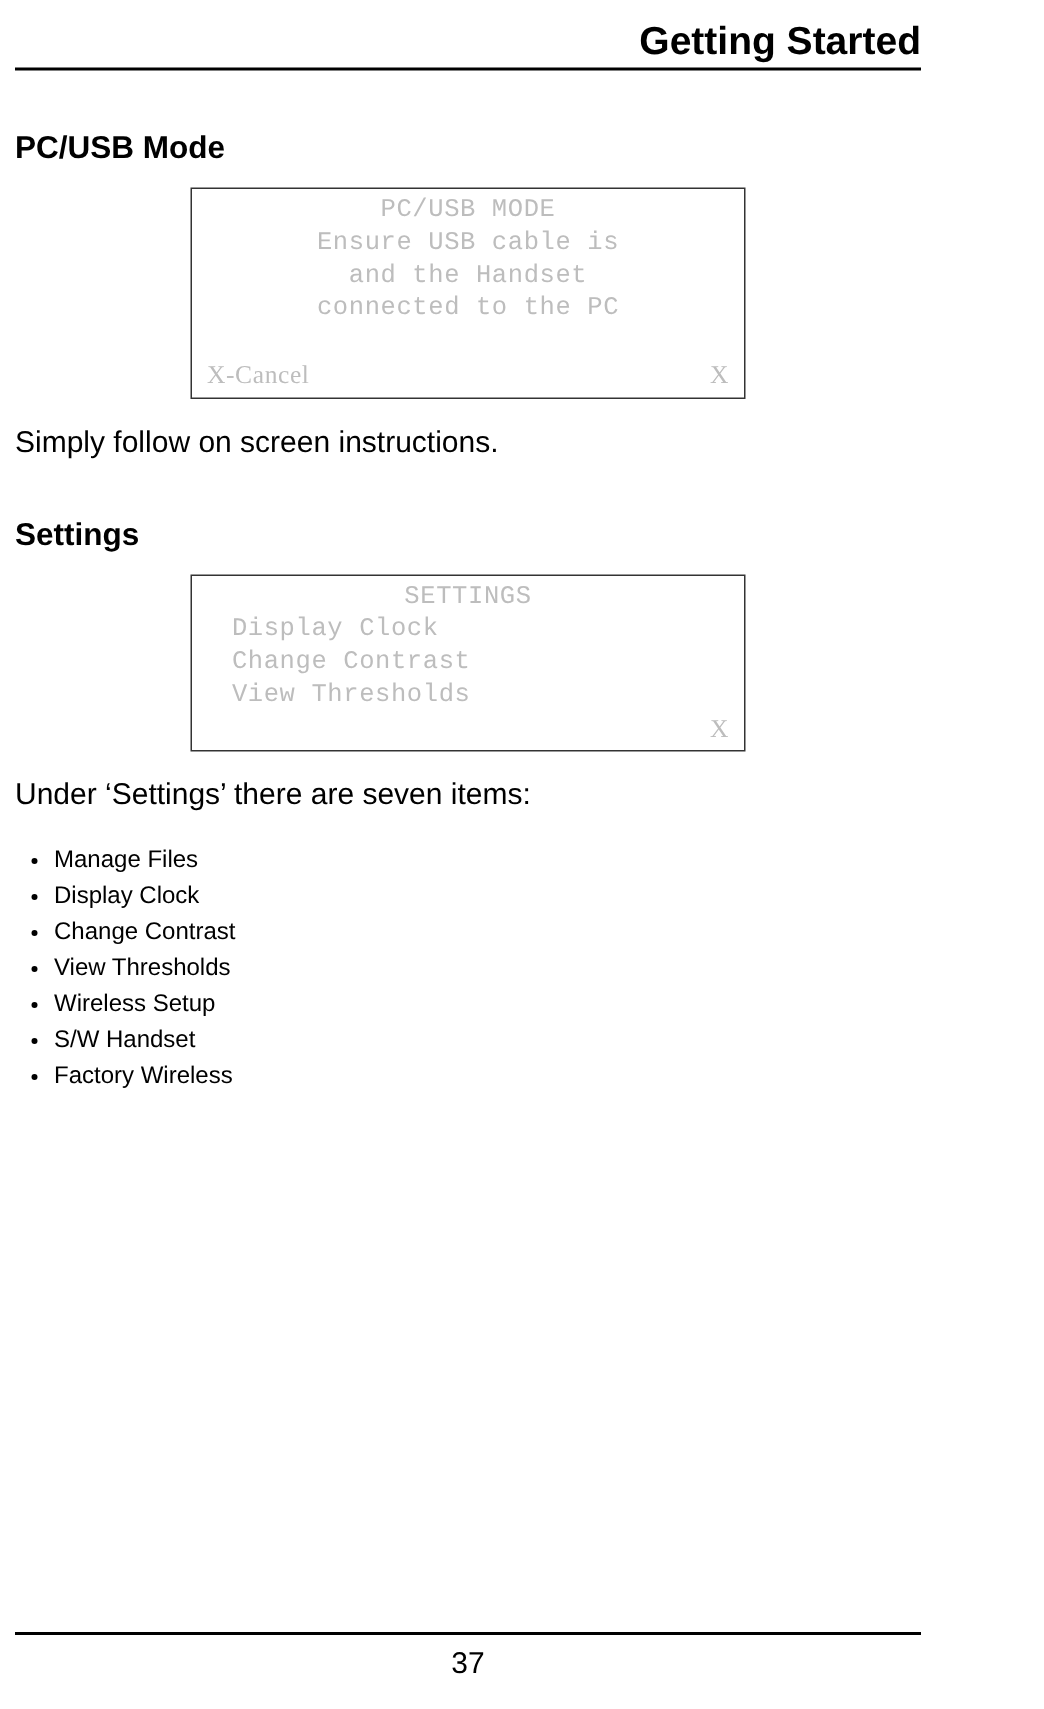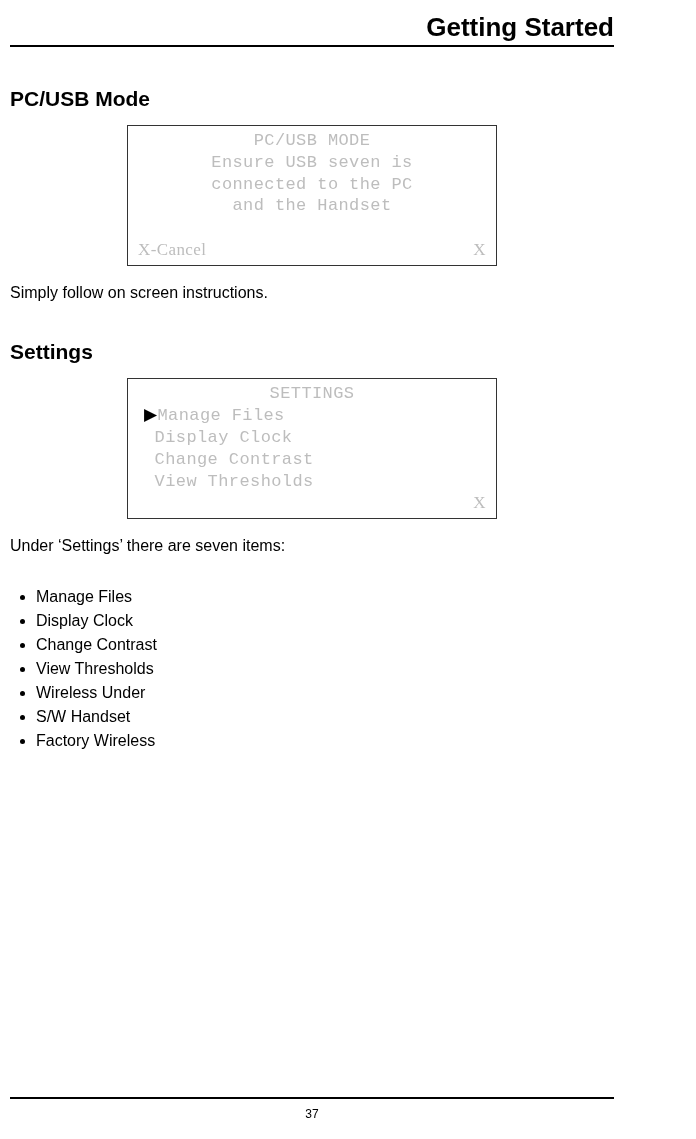--- a/index.html
+++ b/index.html
@@ -64,85 +64,84 @@
   .lcd .lcd-row {
     display: flex;
     justify-content: space-between;
     font-family: Liberation Serif, serif;
   }
   .lcd .lcd-item {
     padding-left: 6px;
   }
   .lcd .cursor { color: #000; font-family: Arial, sans-serif; }
   .body-text {
-    font-size: 16px;
+    font-size: 20px;
     margin: 6px 0 18px 0;
   }
   ul.bullets {
     list-style: disc;
     padding-left: 26px;
     margin: 6px 0 0 0;
   }
   ul.bullets li {
     margin: 6px 0;
     font-size: 16px;
   }
   .footer {
     margin-top: auto;
   }
   .page-number {
     text-align: center;
-    font-size: 12px;
+    font-size: 20px;
   }
 </style>
 </head>
 <body>
 
 <div class="page">
   <div class="header-title">Getting Started</div>
   <hr class="hr">
 
   <h2 class="section">PC/USB Mode</h2>
 
   <div class="lcd">
     <div class="lcd-title">PC/USB MODE</div>
-    <div class="lcd-center">Ensure USB seven is</div>
+    <div class="lcd-center">Ensure USB cable is</div>
+    <div class="lcd-center">and the Handset</div>
     <div class="lcd-center">connected to the PC</div>
-    <div class="lcd-center">and the Handset</div>
     <div class="lcd-spacer"></div>
     <div class="lcd-row">
       <span>X-Cancel</span>
       <span>X</span>
     </div>
   </div>
 
   <div class="body-text">Simply follow on screen instructions.</div>
 
   <h2 class="section">Settings</h2>
 
   <div class="lcd">
     <div class="lcd-title">SETTINGS</div>
-    <div class="lcd-item"><span class="cursor">▶</span><span>Manage Files</span></div>
     <div class="lcd-item">&nbsp;<span>Display Clock</span></div>
     <div class="lcd-item">&nbsp;<span>Change Contrast</span></div>
     <div class="lcd-item">&nbsp;<span>View Thresholds</span></div>
     <div class="lcd-row">
       <span></span>
       <span>X</span>
     </div>
   </div>
 
-  <div class="body-text" style="margin-bottom:21px">Under ‘Settings’ there are seven items:</div>
+  <div class="body-text" style="margin-bottom:11px">Under ‘Settings’ there are seven items:</div>
 
   <ul class="bullets">
     <li>Manage Files</li>
     <li>Display Clock</li>
     <li>Change Contrast</li>
     <li>View Thresholds</li>
-    <li>Wireless Under</li>
+    <li>Wireless Setup</li>
     <li>S/W Handset</li>
     <li>Factory Wireless</li>
   </ul>
 
   <div class="footer">
     <hr class="hr-bottom">
     <div class="page-number">37</div>
   </div>
 </div>
 

